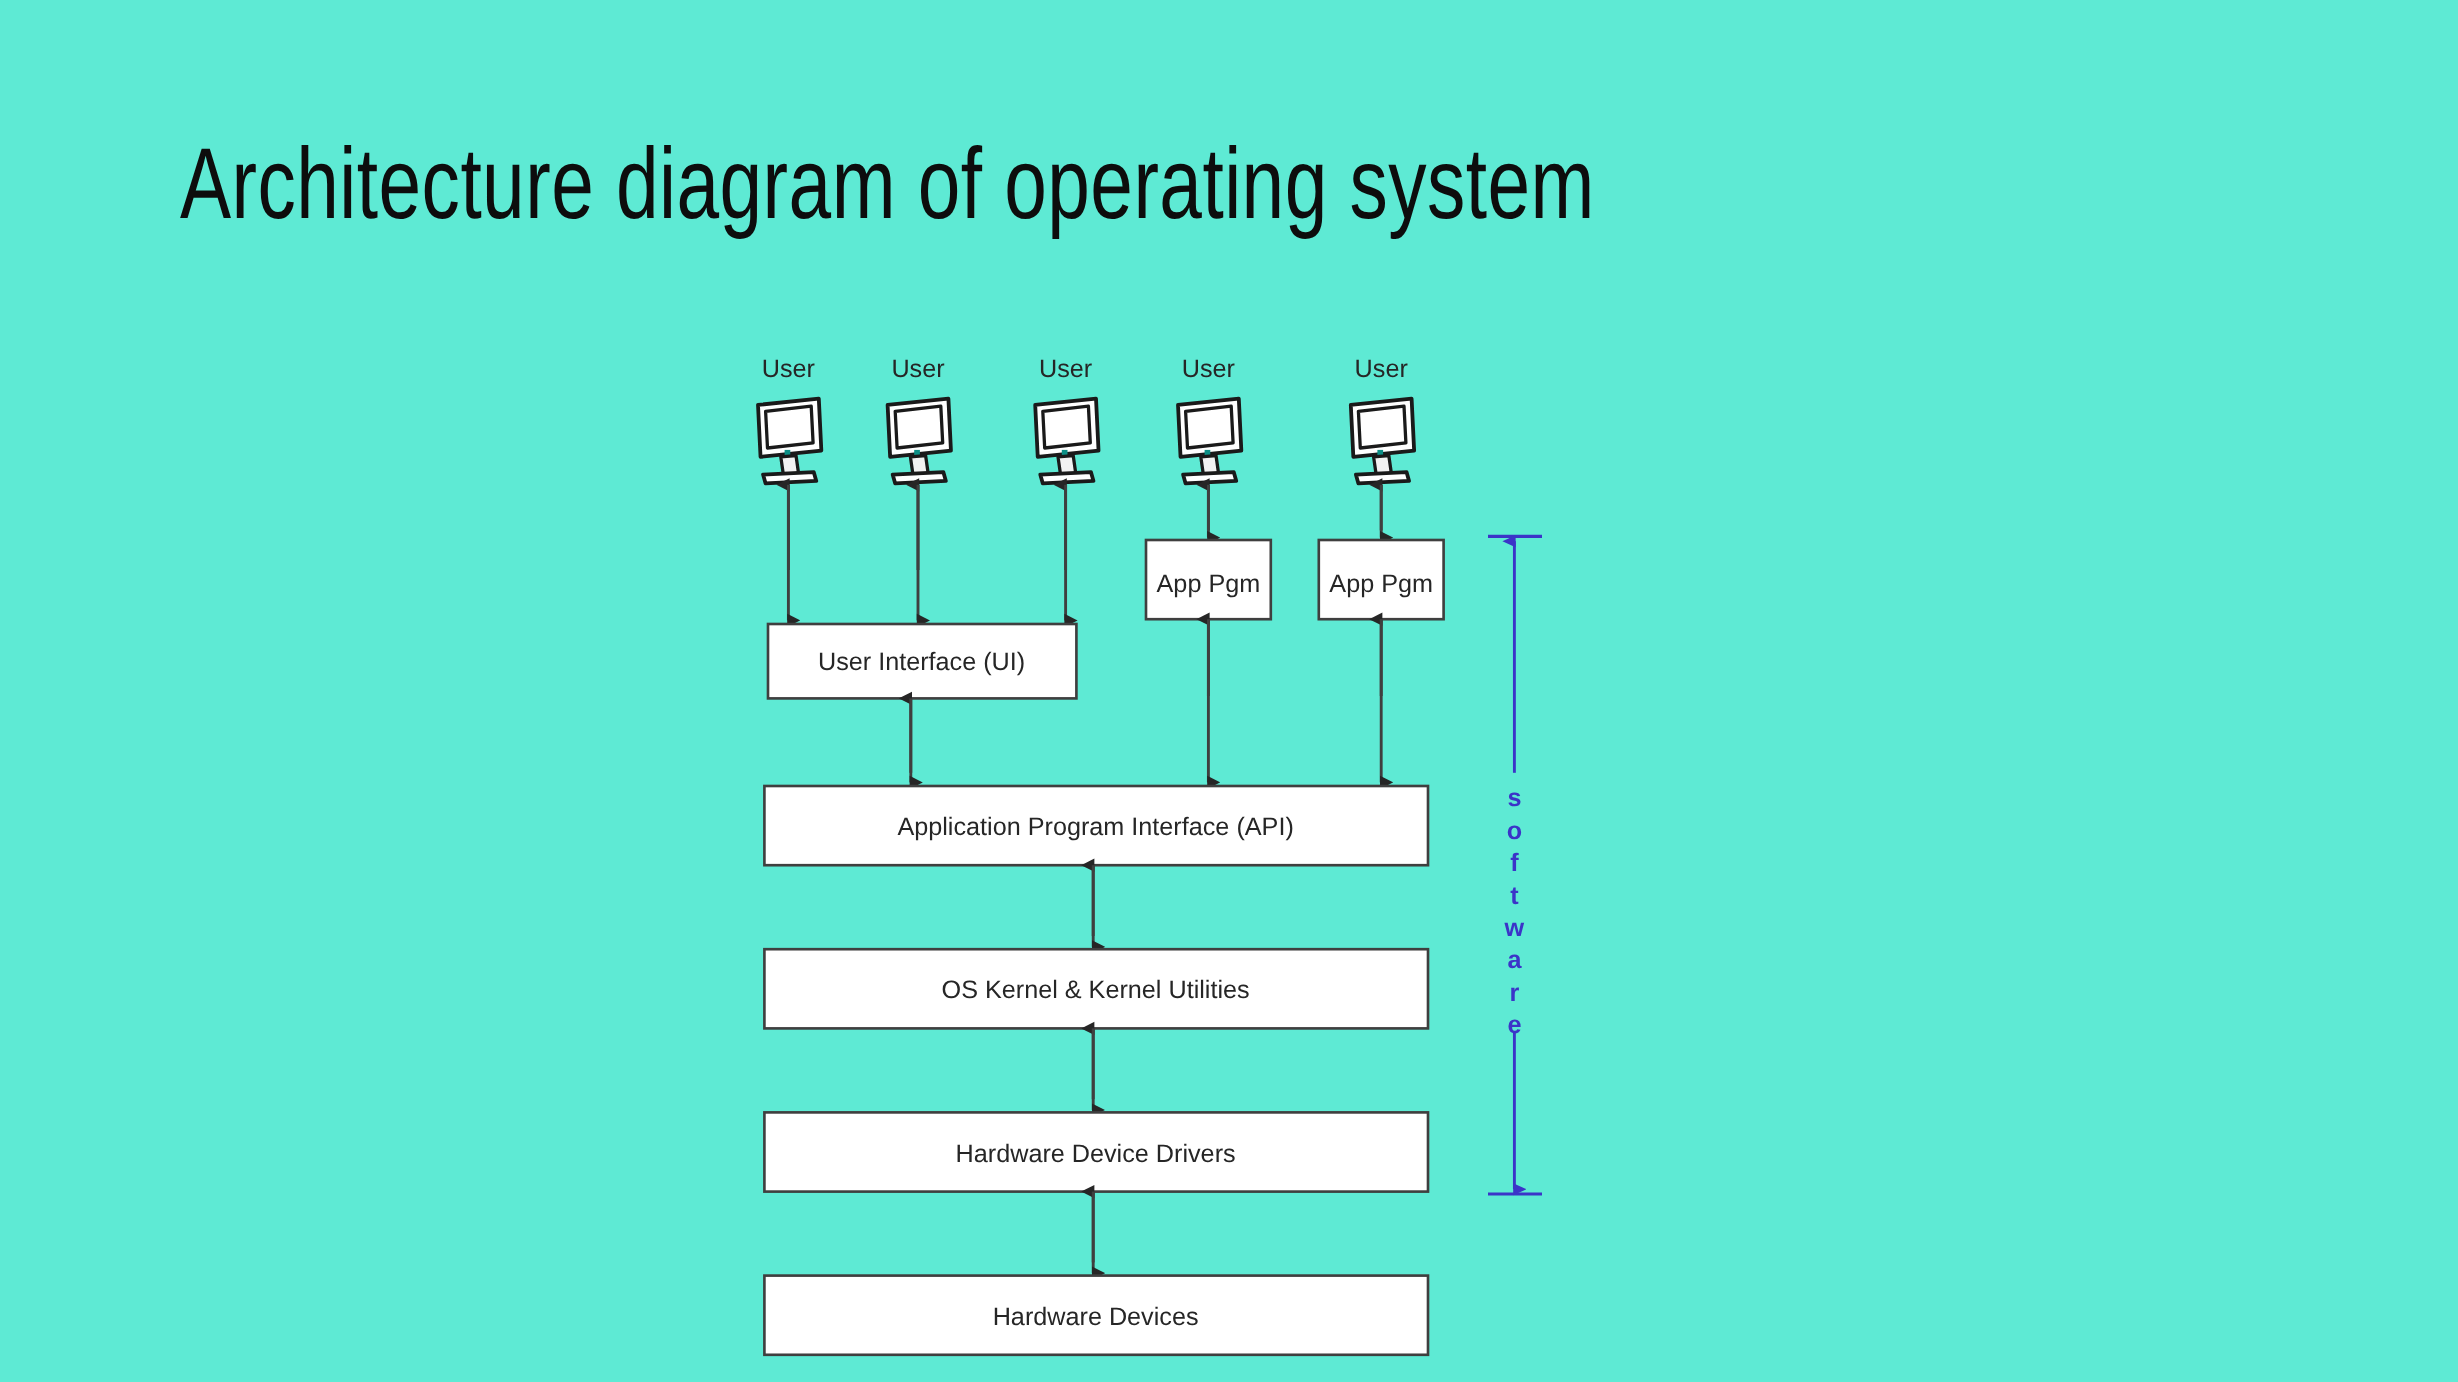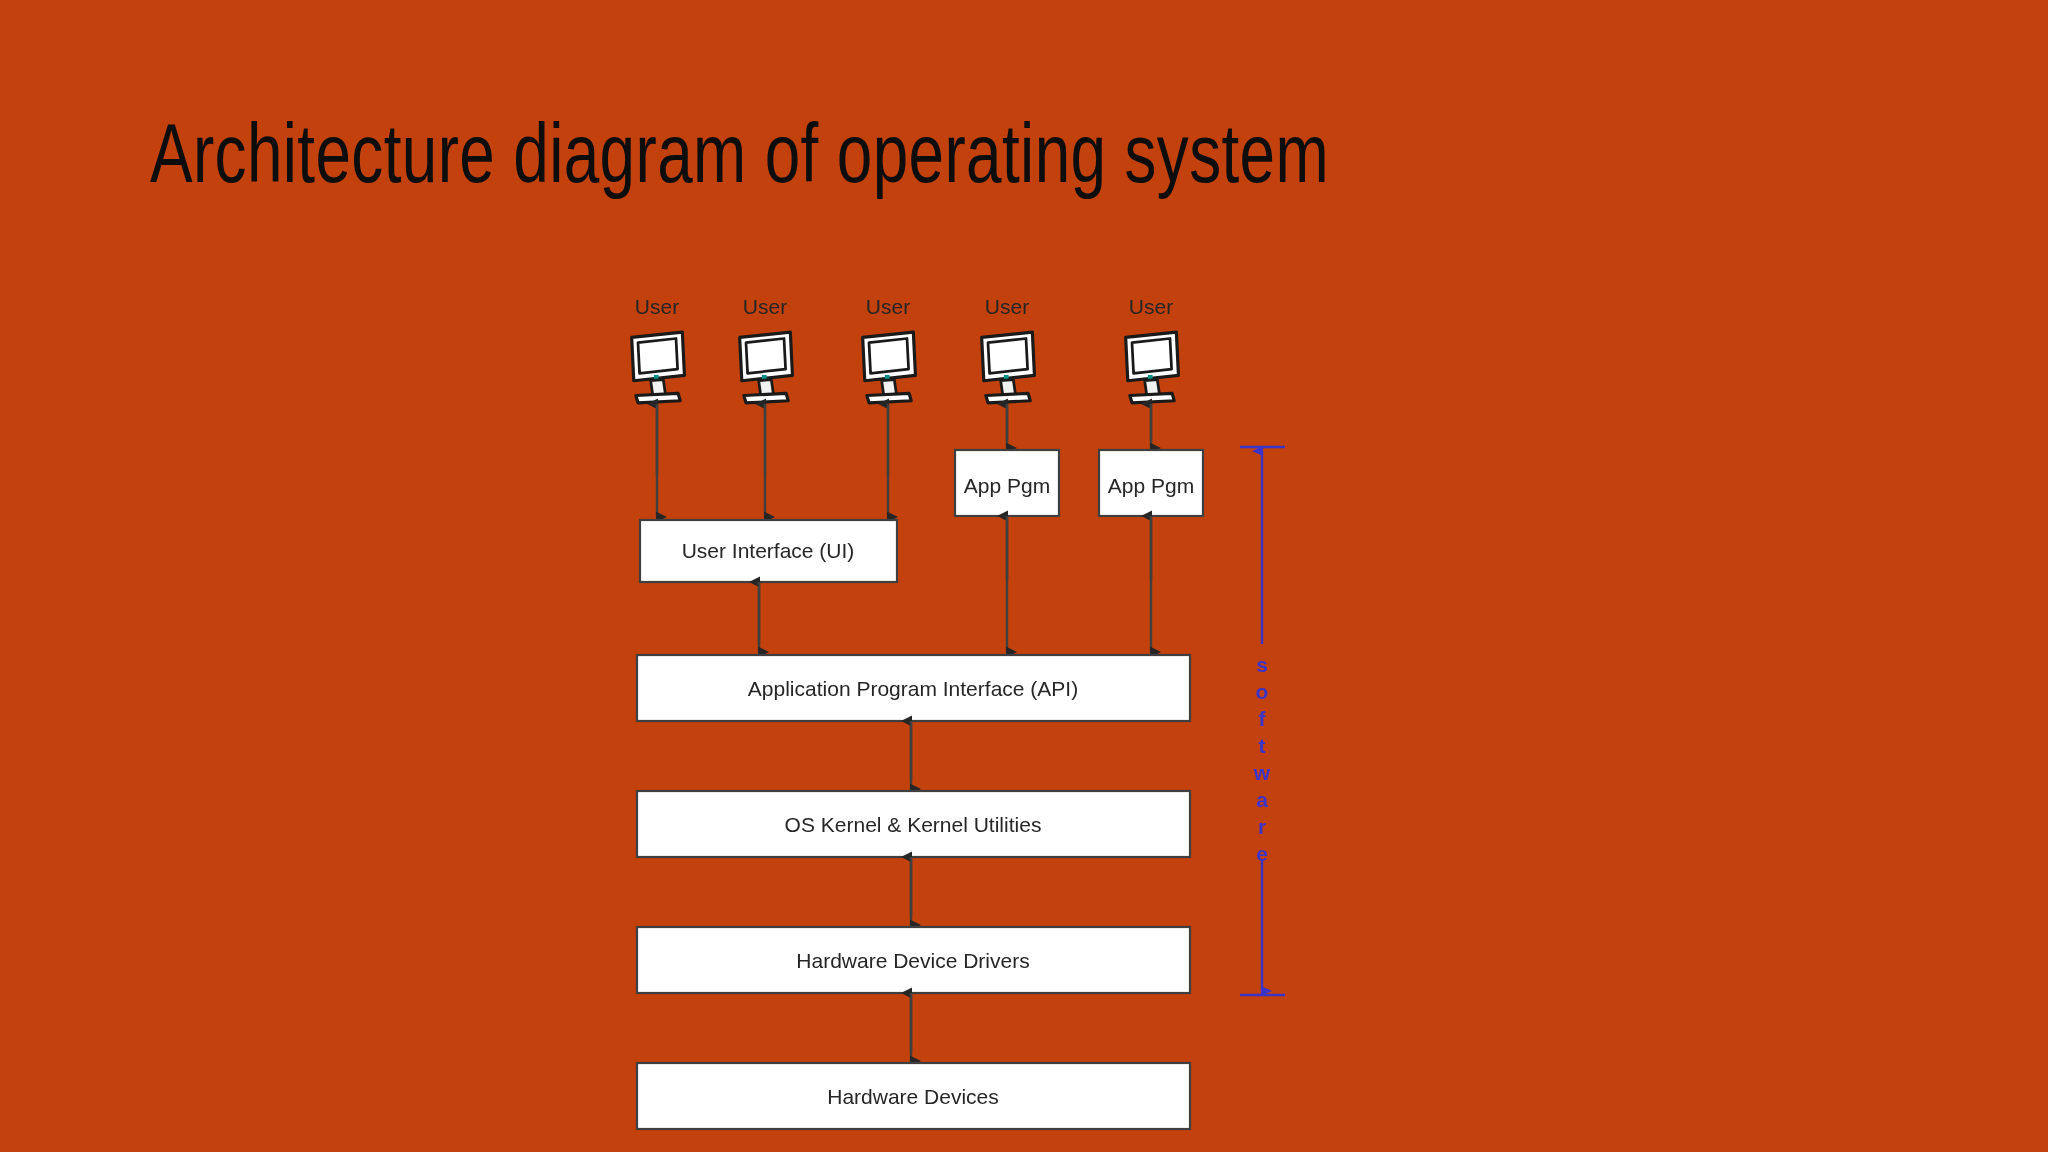--- a/index.html
+++ b/index.html
@@ -11,21 +11,21 @@
   body {
     width: 2048px;
     height: 1152px;
     overflow: hidden;
     font-family: "Liberation Sans", sans-serif;
     position: relative;
   }
   .slide {
     position: absolute;
     inset: 0;
-    background: #c2410c;
+    background: #5eead4;
   }
 
   
   .slide-title {
     position: absolute;
     left: 150px;
     top: 108px;
     width: 1760px;
     height: 90px;
     color: #0d0d0d;

